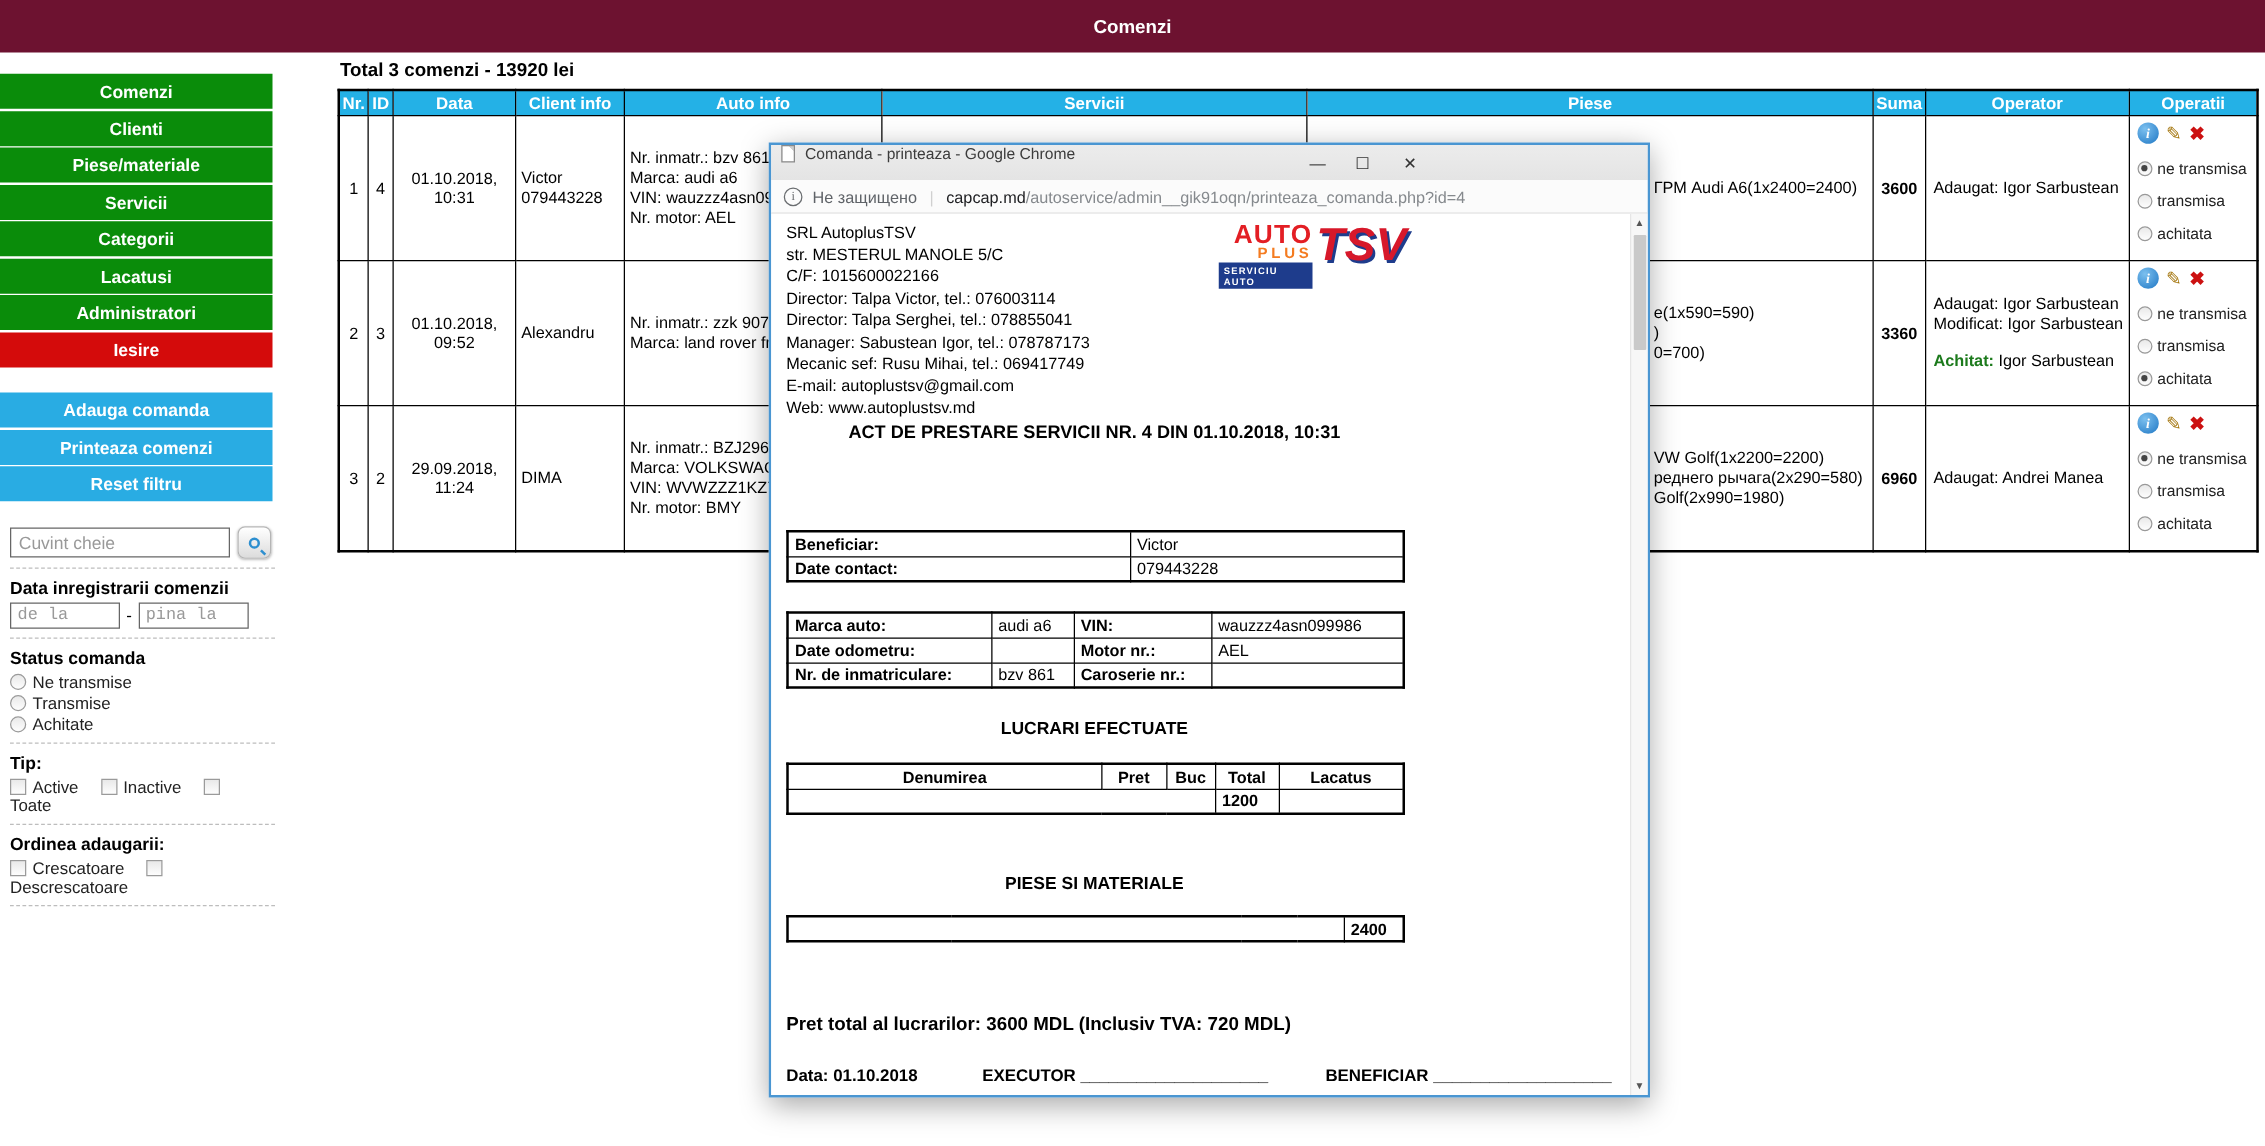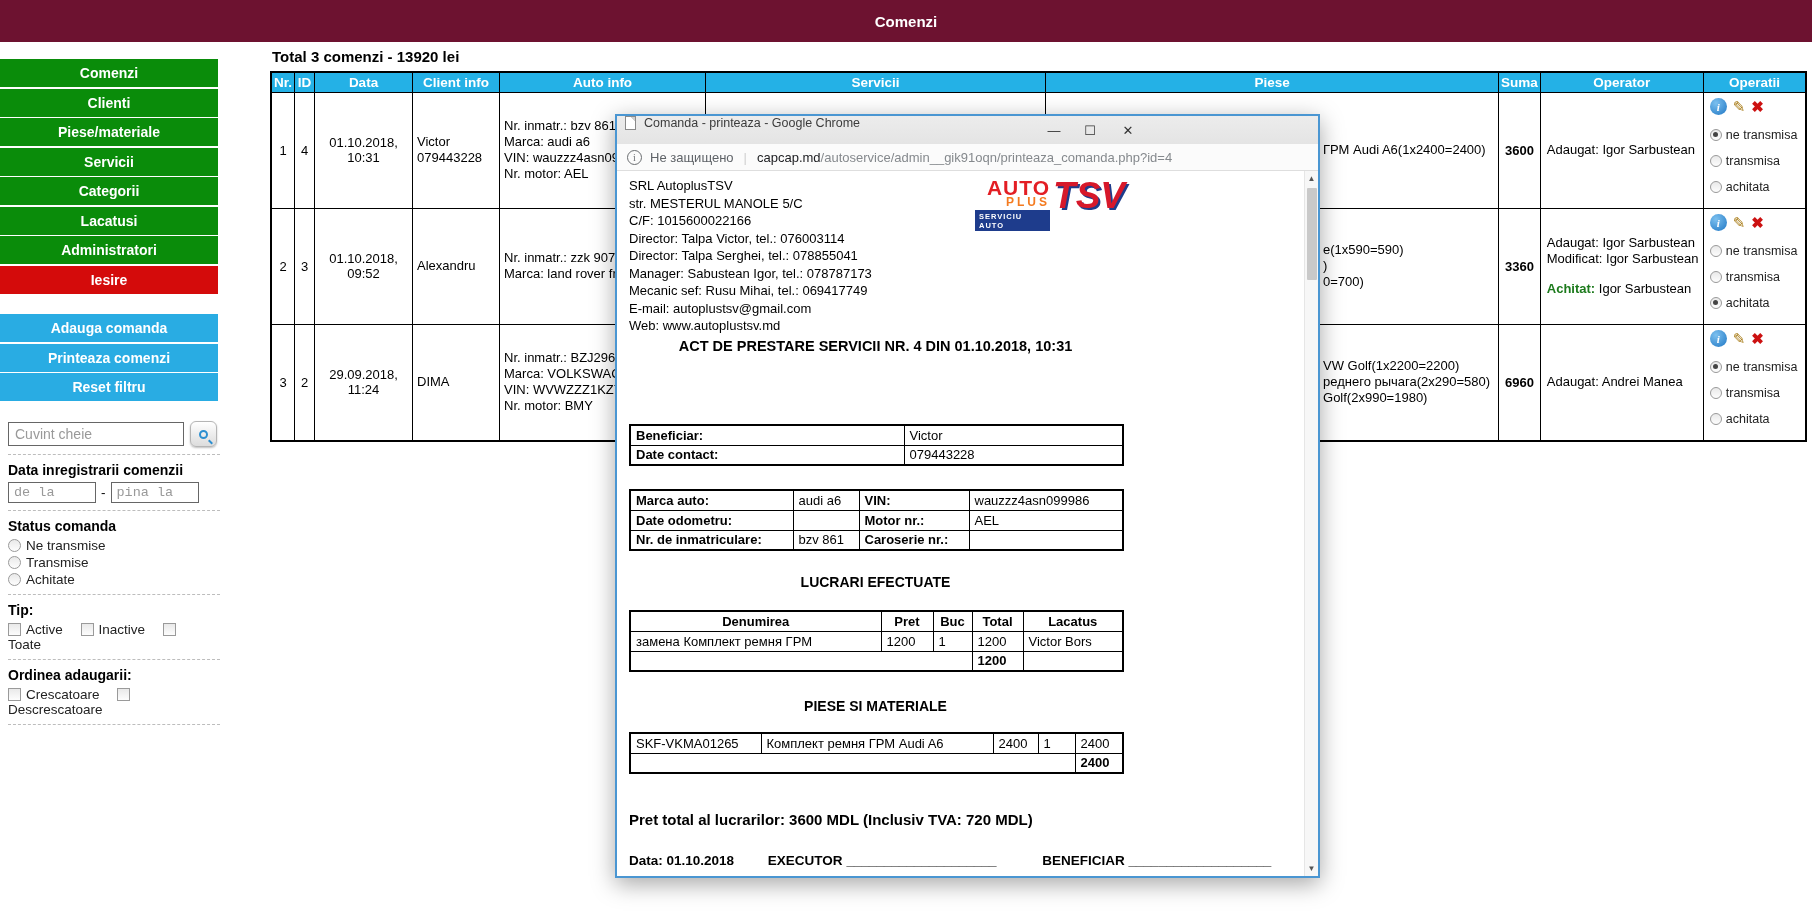--- a/index.html
+++ b/index.html
@@ -120,21 +120,21 @@
   .dt th{font-weight:bold;text-align:center}
   .dt .lb{font-weight:bold}
   .dt .tot{font-weight:bold}
   .t-ben{top:253px}
   .t-auto{top:318px}
   .t-works{top:439px}
   .t-parts{top:561px}
   .dtotal{position:absolute;left:0;top:640px;font-weight:bold;font-size:15px}
   .dfooter{position:absolute;left:0;top:682px;font-weight:bold;font-size:13.5px;white-space:nowrap}
   .dfooter span{margin-right:0}
-  .fo-exec{margin-left:30px}
+  .fo-exec{margin-left:48px}
   .fo-ben{margin-left:42px}
 </style>
 </head>
 <body>
 
 <div class="abs topbar">
   <span>Comenzi</span>
 </div>
 
 <div class="abs side">
@@ -431,53 +431,39 @@
           </colgroup>
         <tbody>
             <tr>
           <th>Denumirea</th>
           <th>Pret</th>
           <th>Buc</th>
           <th>Total</th>
           <th>Lacatus</th>
         </tr>
         <tr>
-          <td>замена Комплект ремня ГРМ</td>
-          <td>1200</td>
-          <td>1</td>
-          <td>1200</td>
-          <td>Victor Bors</td>
-        </tr>
-        <tr>
           <td colspan="3"></td>
           <td class="tot">1200</td>
           <td></td>
         </tr>
       </tbody>
         </table>
 
       <div class="dtitle t-piese">PIESE SI MATERIALE</div>
 
       <table class="dt t-parts">
         <colgroup>
             <col style="width:131px">
             <col style="width:232px">
             <col style="width:45px">
             <col style="width:37px">
             <col style="width:48px">
           </colgroup>
         <tbody>
         <tr>
-          <td>SKF-VKMA01265</td>
-          <td>Комплект ремня ГРМ Audi A6</td>
-          <td>2400</td>
-          <td>1</td>
-          <td>2400</td>
-        </tr>
-        <tr>
           <td colspan="4"></td>
           <td class="tot">2400</td>
         </tr>
       </tbody>
         </table>
 
       <div class="dtotal">Pret total al lucrarilor: 3600 MDL (Inclusiv TVA: 720 MDL)</div>
 
       <div class="dfooter">
         <span>Data: 01.10.2018</span>

